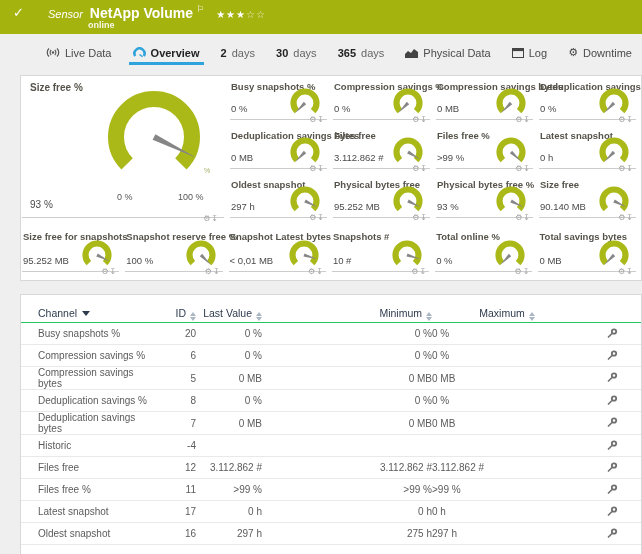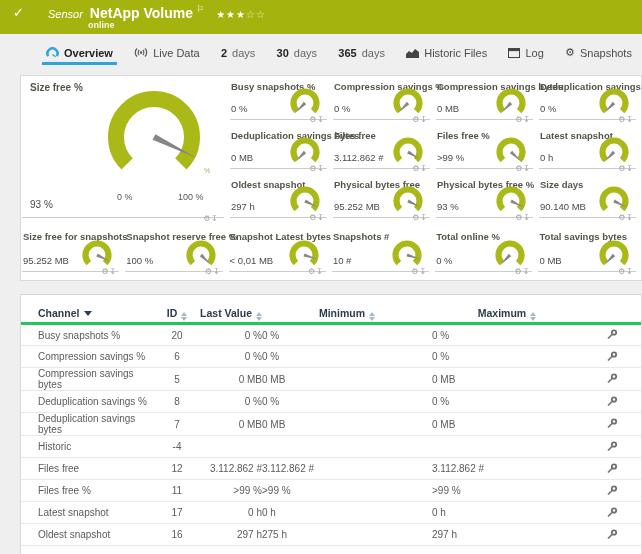--- a/index.html
+++ b/index.html
@@ -55,26 +55,26 @@
   .grid6 .gcell .gval { bottom:14px; }
   .sep { position:absolute; left:1px; right:5px; bottom:5px; border-bottom:1px solid #ccc; }
   .grid6 .sep { bottom:8px; }
   .cicons { position:absolute; right:7px; bottom:1px; font-size:8px; color:#a3a3a3; font-family:"DejaVu Sans",sans-serif; letter-spacing:1px; }
   .grid6 .cicons { bottom:4px; }
   .bigcell .cicons { bottom:0; right:10px; }
   .cicons span { cursor:pointer; }
   
   table { border-collapse:collapse; width:620px; table-layout:fixed; font-size:10px; }
   th, td { padding:0; font-weight:normal; }
-  thead th { color:#2e3b4e; font-weight:bold; font-size:10.5px; vertical-align:top; padding-top:12px; padding-bottom:1px; border-bottom:3px solid #22c55e; }
+  thead th { color:#2e3b4e; font-weight:normal; font-size:10.5px; vertical-align:top; padding-top:12px; padding-bottom:1px; border-bottom:1px solid #22c55e; }
   tbody td { height:22px; border-bottom:1px solid #e9e9e9; color:#5b5b5b; }
   .c-channel { width:137px; text-align:left; padding-left:17px !important; }
-  .c-id { width:38px; text-align:center; }
+  .c-id { width:38px; text-align:right; }
   .c-last { width:66px; text-align:right; }
-  .c-min { width:170px; }
+  .c-min { width:170px; text-align:right; }
   .c-max { width:150px; }
   .c-set { width:59px; text-align:center; }
   thead .c-last { text-align:right; }
   .sort { display:inline-flex; flex-direction:column; gap:1px; margin-left:4px; vertical-align:1px; }
   .sort i { width:0; height:0; border-left:3px solid transparent; border-right:3px solid transparent; }
   .sort .up { border-bottom:4px solid #aab7c3; }
   .sort .dn { border-top:4px solid #aab7c3; }
   .sortedDn { display:inline-block; width:0; height:0; border-left:4px solid transparent; border-right:4px solid transparent; border-top:5px solid #2e3b4e; margin-left:5px; vertical-align:1px; }
   .rowset { cursor:pointer; display:inline-block; }
 </style>
@@ -83,73 +83,73 @@
 
 <div class="hdr">
   <span class="check">✓</span>
   <span class="tline">
     <span class="kind">Sensor</span><span class="title">NetApp Volume</span><span class="flag">⚐</span><span class="stars"><span>★★★</span><span class="empty">☆☆</span></span>
   </span>
   <span class="online">online</span>
 </div>
 
 <div class="tabs">
-  <div class="tab active">
-    <span class="ticon">
-        <svg width="13" height="11" viewBox="0 0 13 11">
-          <path d="M2.2 9 A5 5 0 1 1 10.8 9" fill="none" stroke="#2fa3dc" stroke-width="2.6"></path>
-          <line x1="6.5" y1="7.5" x2="9.6" y2="9.8" stroke="#2fa3dc" stroke-width="1.4"></line>
-        </svg>
-      </span>
-    <span>Overview</span>
-  </div>
   <div class="tab">
     <span class="ticon">
         <svg width="14" height="11" viewBox="0 0 14 11">
           <path d="M3 1.5 A5.5 5.5 0 0 0 3 9.5" fill="none" stroke="#555" stroke-width="1.2"></path>
           <path d="M11 1.5 A5.5 5.5 0 0 1 11 9.5" fill="none" stroke="#555" stroke-width="1.2"></path>
           <path d="M5.2 3 A3.4 3.4 0 0 0 5.2 8" fill="none" stroke="#555" stroke-width="1.1"></path>
           <path d="M8.8 3 A3.4 3.4 0 0 1 8.8 8" fill="none" stroke="#555" stroke-width="1.1"></path>
           <circle cx="7" cy="5.5" r="1.2" fill="#555"></circle>
         </svg>
       </span>
     <span>Live Data</span>
   </div>
+  <div class="tab active">
+    <span class="ticon">
+        <svg width="13" height="11" viewBox="0 0 13 11">
+          <path d="M2.2 9 A5 5 0 1 1 10.8 9" fill="none" stroke="#2fa3dc" stroke-width="2.6"></path>
+          <line x1="6.5" y1="7.5" x2="9.6" y2="9.8" stroke="#2fa3dc" stroke-width="1.4"></line>
+        </svg>
+      </span>
+    <span>Overview</span>
+  </div>
   <div class="tab">
     <b>2</b>
       <span class="sfx">days</span>
   </div>
   <div class="tab">
     <b>30</b>
       <span class="sfx">days</span>
   </div>
   <div class="tab">
     <b>365</b>
       <span class="sfx">days</span>
   </div>
   <div class="tab">
     <span class="ticon">
         <svg width="13" height="10" viewBox="0 0 13 10">
           <path d="M0 10 L0 6 L3 3 L6 5 L9 1 L13 4 L13 10 Z" fill="#444"></path>
         </svg>
       </span>
-    <span>Historic Files</span>
+    <span>Physical Data</span>
   </div>
   <div class="tab">
     <span class="ticon">
         <svg width="12" height="10" viewBox="0 0 12 10">
           <rect x="0.5" y="0.5" width="11" height="9" fill="none" stroke="#444" stroke-width="1"></rect>
           <rect x="0.5" y="0.5" width="11" height="2.6" fill="#444"></rect>
         </svg>
       </span>
     <span>Log</span>
   </div>
   <div class="tab">
     <span class="ticon">⚙</span>
-    <span>Snapshots</span>
+    <span>Downtime</span>
   </div>
 </div>
 
 <div class="panel" id="gaugePanel">
   <div class="gwrap">
     <div class="bigcell">
       <span class="glabel">Size free %</span>
       <span id="bigGauge"><svg width="106" height="98" viewBox="0 0 106 98">
             <path d="M 26.13 75.87 A 38 38 0 1 1 79.87 75.87" fill="none" stroke="#aab918" stroke-width="16"></path>
             <polygon points="49.8,49 56.2,49 53,2" fill="#868686" transform="rotate(116.10000000000002 53 49)"></polygon>
@@ -266,21 +266,21 @@
     <span class="glabel">Physical bytes free %</span>
     <span class="dial"><svg width="36" height="32" viewBox="0 0 36 32">
               <path d="M 9.87 24.13 A 11.5 11.5 0 1 1 26.13 24.13" fill="none" stroke="#aab918" stroke-width="6.2"></path>
               <polygon points="16.3,16 19.7,16 18,2" fill="#868686" transform="rotate(116.10000000000002 18 16)"></polygon>
             </svg></span>
     <span class="gval">93 %</span>
     <div class="sep"></div>
     <span class="cicons"><span>⚙</span><span>↧</span></span>
   </div>
         <div class="gcell">
-    <span class="glabel">Size days</span>
+    <span class="glabel">Size free</span>
     <span class="dial"><svg width="36" height="32" viewBox="0 0 36 32">
               <path d="M 9.87 24.13 A 11.5 11.5 0 1 1 26.13 24.13" fill="none" stroke="#aab918" stroke-width="6.2"></path>
               <polygon points="16.3,16 19.7,16 18,2" fill="#868686" transform="rotate(116.10000000000002 18 16)"></polygon>
             </svg></span>
     <span class="gval">90.140 MB</span>
     <div class="sep"></div>
     <span class="cicons"><span>⚙</span><span>↧</span></span>
   </div>
       </div>
   </div>

